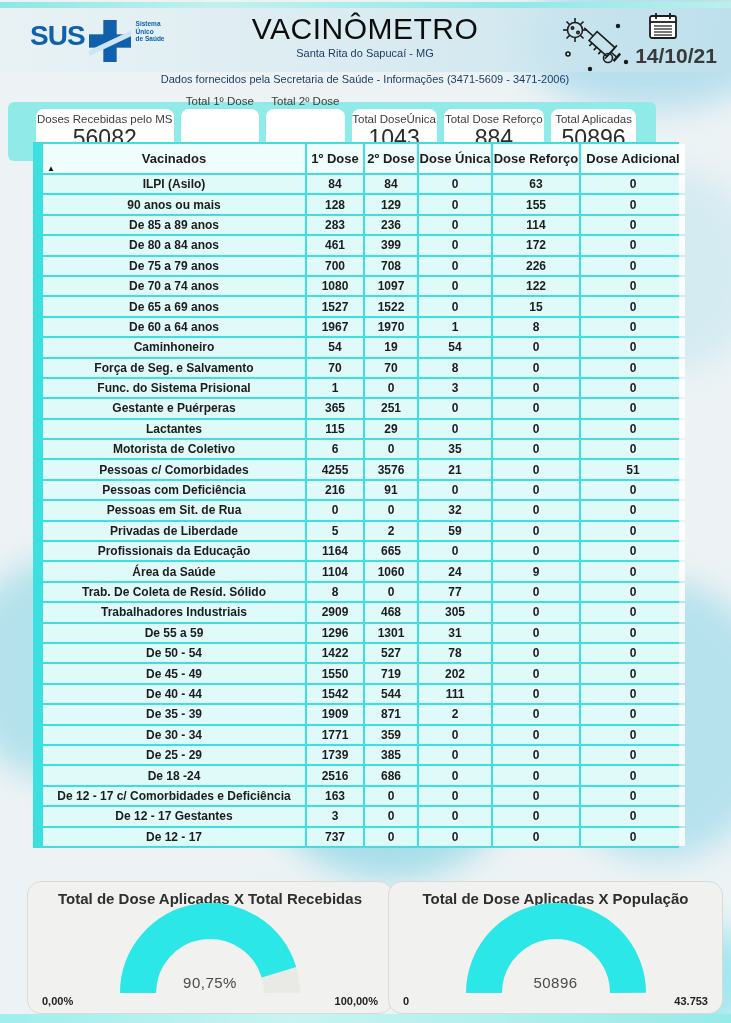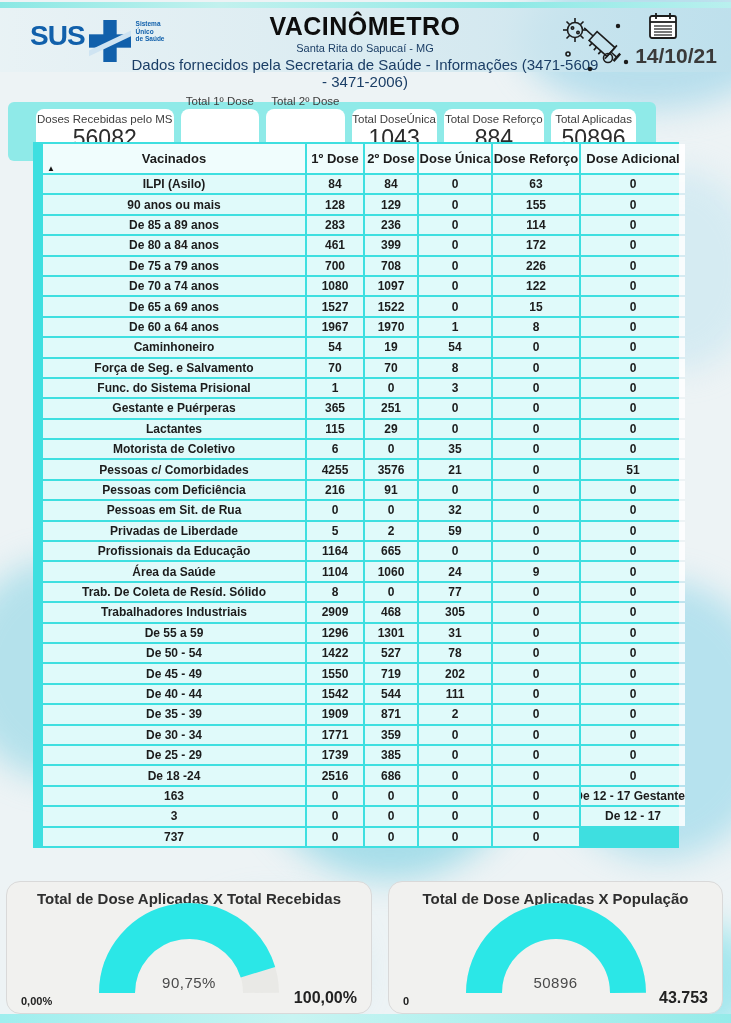--- a/index.html
+++ b/index.html
@@ -23,23 +23,23 @@
   .bottombar{position:absolute;left:0;top:1014px;width:731px;height:9px;z-index:2;
     background:linear-gradient(90deg,#9feeee,#c8f4f2 40%,#95ebe9);}
 
   .header{position:absolute;left:0;top:6px;width:731px;height:66px;z-index:1;
     background:linear-gradient(90deg,rgba(232,242,245,.9) 0%,rgba(213,233,240,.85) 55%,rgba(191,224,236,.8) 100%);}
   .logo{position:absolute;left:30px;top:14px;display:flex;z-index:3;}
   .logo-sus{font-size:28px;font-weight:700;color:#1160ab;letter-spacing:-1px;}
   .logo-cross{margin-left:4px;}
   .logo-sub{margin-left:5px;font-size:6.5px;line-height:7.5px;color:#1160ab;font-weight:700;}
   .title-block{position:absolute;left:130px;top:6px;width:470px;text-align:center;z-index:2;}
-  .main-title{font-size:25px;font-weight:700;color:#0d0d0d;letter-spacing:.5px;}
+  .main-title{font-size:30px;font-weight:400;color:#0d0d0d;letter-spacing:.5px;}
   .sub1{font-size:11px;color:#1b3e66;margin-top:1px;}
-  .sub2{font-size:15px;color:#1b3e66;margin-top:2px;}
+  .sub2{font-size:11px;color:#1b3e66;margin-top:14px;}
   .vs-icon{position:absolute;left:560px;top:8px;z-index:3;}
   .cal-icon{position:absolute;left:648px;top:6px;z-index:3;}
   .hdr-date{position:absolute;left:628px;top:38px;width:96px;text-align:center;
     font-size:21px;font-weight:600;color:#3a3a3a;z-index:3;}
 
   .strip{position:absolute;left:8px;top:78px;width:648px;height:59px;background:#8feae8;
     border-radius:6px;z-index:1;margin-top:24px;}
   .cards{position:absolute;left:28px;right:20px;top:7px;bottom:7px;display:flex;gap:7px;}
   .scard{background:#ffffff;border-radius:8px;display:flex;flex-direction:column;
     align-items:center;justify-content:center;min-width:0;}
@@ -51,28 +51,28 @@
     display:grid;grid-template-columns:262px 56px 52px 72px 86px 104px;gap:2px;
     background:#3edfe0;border:2px solid #3edfe0;box-sizing:border-box;padding-left:8px;}
   .hcell{height:29px;background:rgba(255,255,255,.92);display:flex;align-items:center;
     justify-content:center;font-size:13px;font-weight:700;color:#1c1c1c;position:relative;white-space:nowrap;}
   .cell{height:18.4px;background:rgba(255,255,255,.84);display:flex;align-items:center;
     justify-content:center;font-size:12px;font-weight:700;color:#1c1c1c;white-space:nowrap;overflow:hidden;}
   .sortmark{position:absolute;left:4px;bottom:0px;font-size:8px;color:#111;}
 
   .gauge-card{position:absolute;top:881px;height:133px;background:#f1f1ef;
     border:1px solid #d9d9d9;border-radius:14px;box-sizing:border-box;z-index:1;}
-  .gc1{left:6px;width:366px;}
+  .gc1{left:27px;width:366px;}
   .gc2{left:388px;width:335px;}
   .gtitle{text-align:center;margin-top:8px;font-size:15px;font-weight:700;color:#2f2f2f;white-space:nowrap;}
   .gsvg{position:absolute;left:50%;transform:translateX(-50%);bottom:18px;}
   .gval{position:absolute;left:0;right:0;bottom:22px;text-align:center;
     font-size:15px;color:#4a4a4a;letter-spacing:.5px;}
   .gmin{position:absolute;left:14px;bottom:6px;font-size:11px;font-weight:700;color:#222;}
-  .gmax{position:absolute;right:14px;bottom:6px;font-size:16px;font-weight:700;color:#222;}
+  .gmax{position:absolute;right:14px;bottom:6px;font-size:11px;font-weight:700;color:#222;}
 </style>
 </head>
 <body>
 
 <div class="blob b1"></div>
 <div class="blob b2"></div>
 <div class="blob b3"></div>
 <div class="blob b4"></div>
 <div class="blob b5"></div>
 <div class="blob b6"></div>
@@ -361,20 +361,21 @@
     <div class="cell">385</div>
     <div class="cell">0</div>
     <div class="cell">0</div>
     <div class="cell">0</div>
     <div class="cell">De 18 -24</div>
     <div class="cell">2516</div>
     <div class="cell">686</div>
     <div class="cell">0</div>
     <div class="cell">0</div>
     <div class="cell">0</div>
+    <div class="cell">De 12 - 17 c/ Comorbidades e Deficiência</div>
     <div class="cell">163</div>
     <div class="cell">0</div>
     <div class="cell">0</div>
     <div class="cell">0</div>
     <div class="cell">0</div>
     <div class="cell">De 12 - 17 Gestantes</div>
     <div class="cell">3</div>
     <div class="cell">0</div>
     <div class="cell">0</div>
     <div class="cell">0</div>

